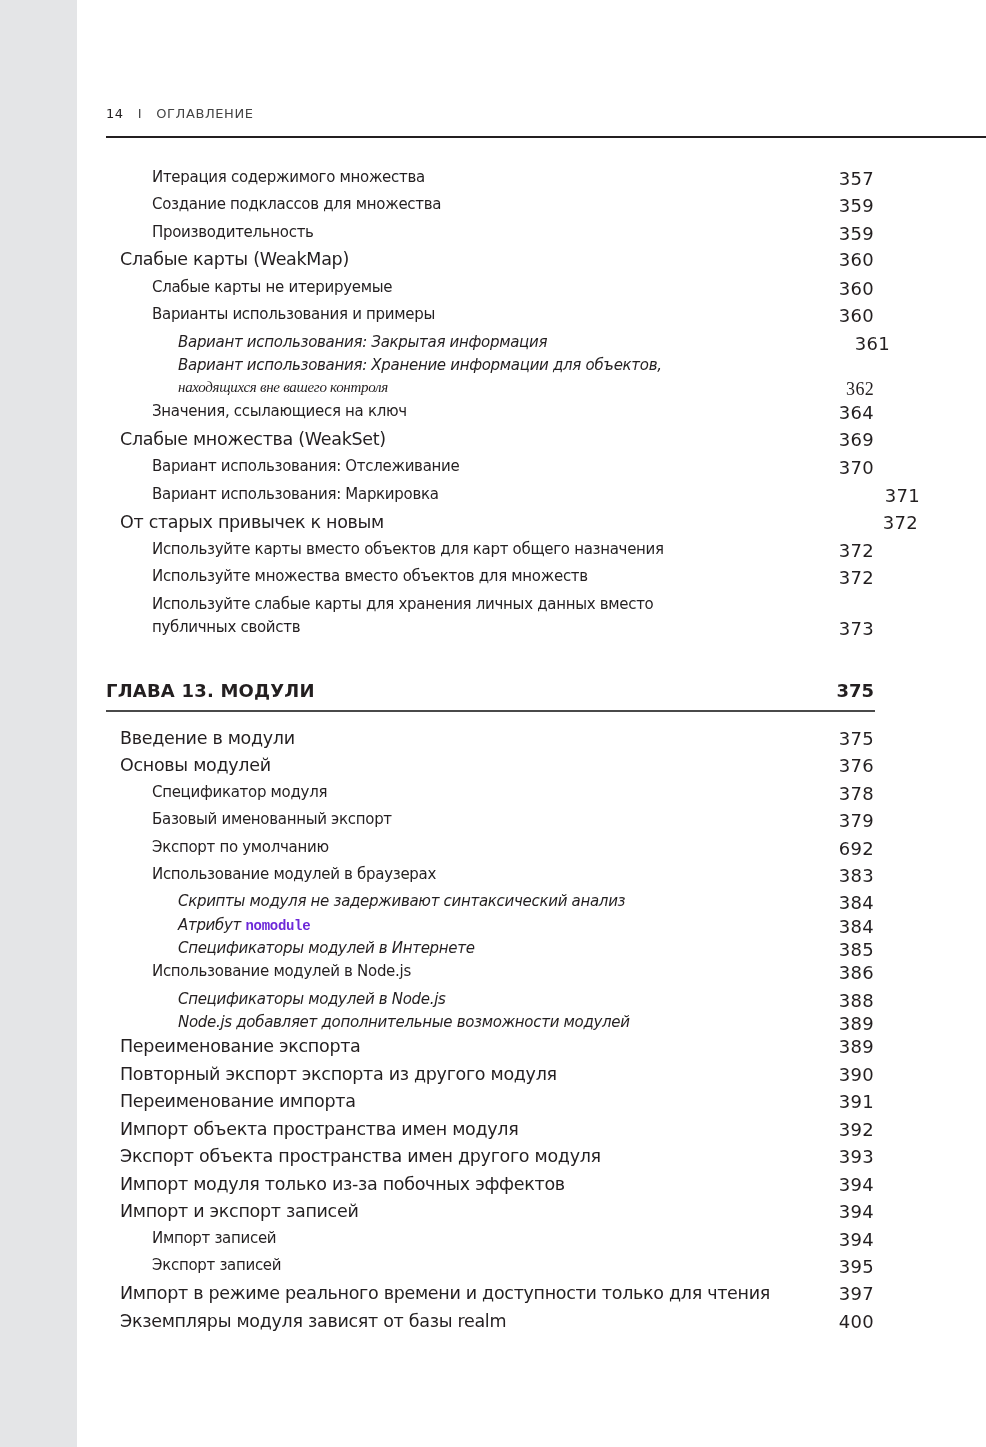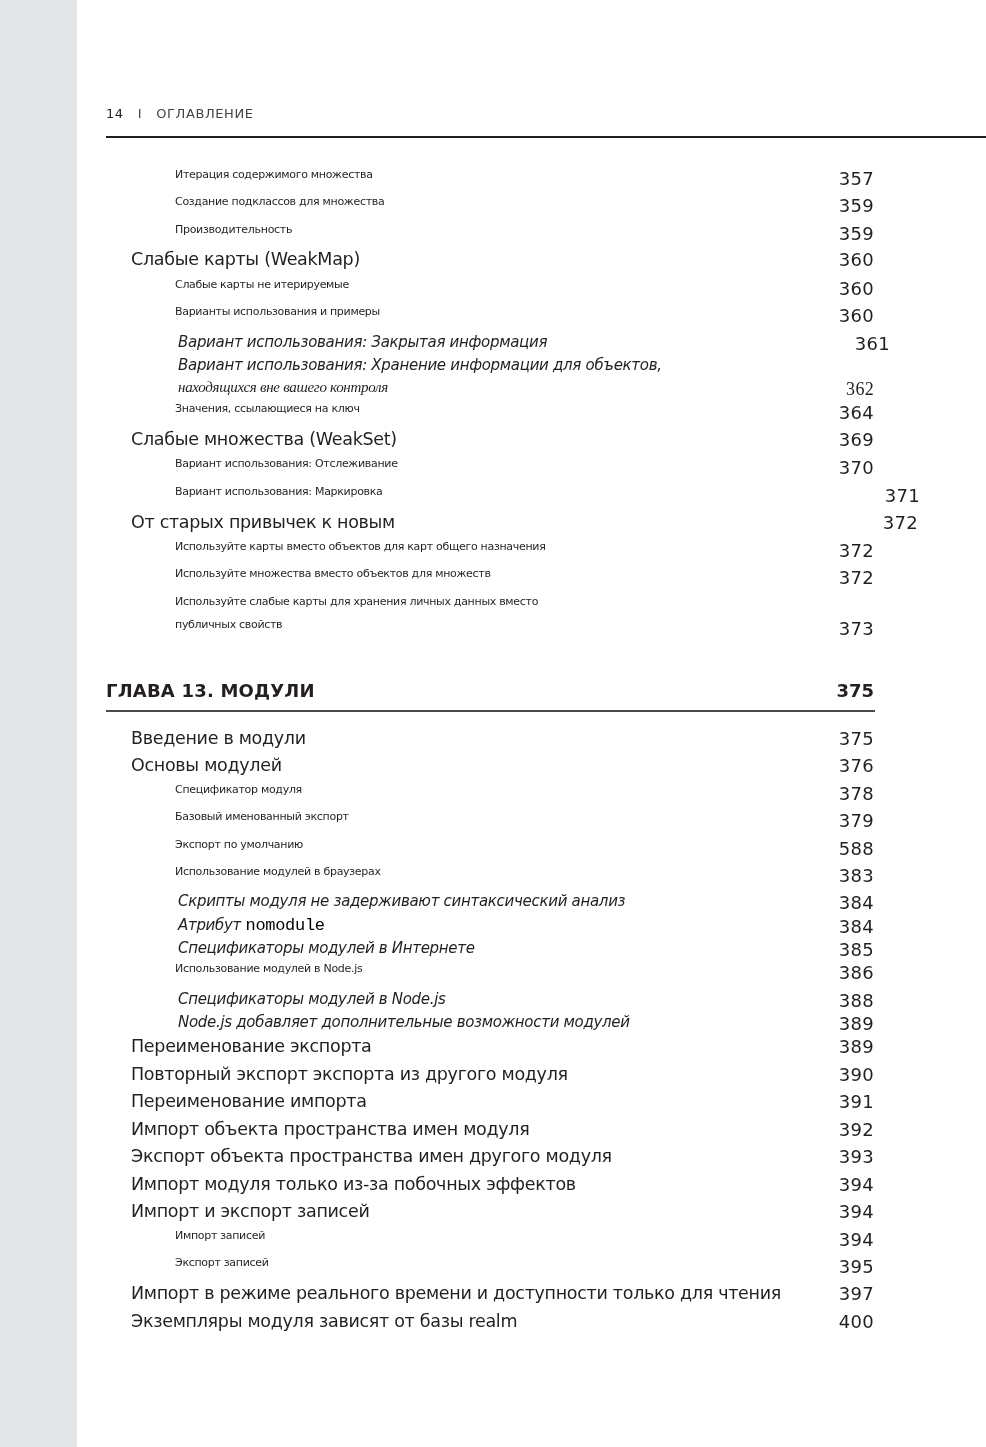--- a/index.html
+++ b/index.html
@@ -12,24 +12,24 @@
   .running-head {
     position:absolute; left:106px; top:106px; font-size:13px; letter-spacing:0.6px; color:#444;
   }
   .running-head .pg { color:#231f20; }
   .running-head .sep { margin:0 14px; color:#444; }
   .head-rule { position:absolute; left:106px; top:136px; width:880px; height:2px; background:#231f20; }
 
   .entry { position:absolute; left:0; width:874px; height:24px; }
   .entry .t { position:absolute; white-space:nowrap; letter-spacing:-0.3px; }
   .entry .p { position:absolute; right:0; font-size:18px; letter-spacing:0.3px;text-align:right; }
-  .lvl1 .t { left:131px; font-size:17.5px; }
-  .lvl2 .t { left:175px; font-size:11px; }
+  .lvl1 .t { left:120px; font-size:17.5px; }
+  .lvl2 .t { left:152px; font-size:15px; }
   .lvl3 .t { left:178px; font-size:15px; font-style:italic; }
-  .mono { font-family:"Liberation Mono", "DejaVu Sans Mono", monospace; font-style:normal; color:#000000; font-size:17px; }
+  .mono { font-family:"Liberation Mono", "DejaVu Sans Mono", monospace; font-style:normal; color:#6d28d9; font-size:14px;font-weight:bold; }
 
   .chapter { position:absolute; left:106px; top:680px; width:768px; height:24px; }
   .chapter .t { position:absolute; left:0; font-size:18px; font-weight:bold; letter-spacing:0.2px; }
   .chapter .p { position:absolute; right:0; font-size:18px; font-weight:bold; }
   .chap-rule { position:absolute; left:106px; top:710px; width:769px; height:2px; background:#4a4a4a; }
 </style>
 </head>
 <body>
 
 <div class="gutter"></div>
@@ -132,21 +132,21 @@
     <div class="entry lvl2" style="top: 783px;">
       <span class="t">Спецификатор модуля</span>
       <span class="p">378</span>
     </div>
     <div class="entry lvl2" style="top: 810px;">
       <span class="t">Базовый именованный экспорт</span>
       <span class="p">379</span>
     </div>
     <div class="entry lvl2" style="top: 838px;">
       <span class="t">Экспорт по умолчанию</span>
-      <span class="p">588</span>
+      <span class="p">692</span>
     </div>
     <div class="entry lvl2" style="top: 865px;">
       <span class="t">Использование модулей в браузерах</span>
       <span class="p">383</span>
     </div>
     <div class="entry lvl3" style="top: 892px;">
       <span class="t">Скрипты модуля не задерживают синтаксический анализ</span>
       <span class="p">384</span>
     </div>
     <div class="entry lvl3" style="top: 916px;">

